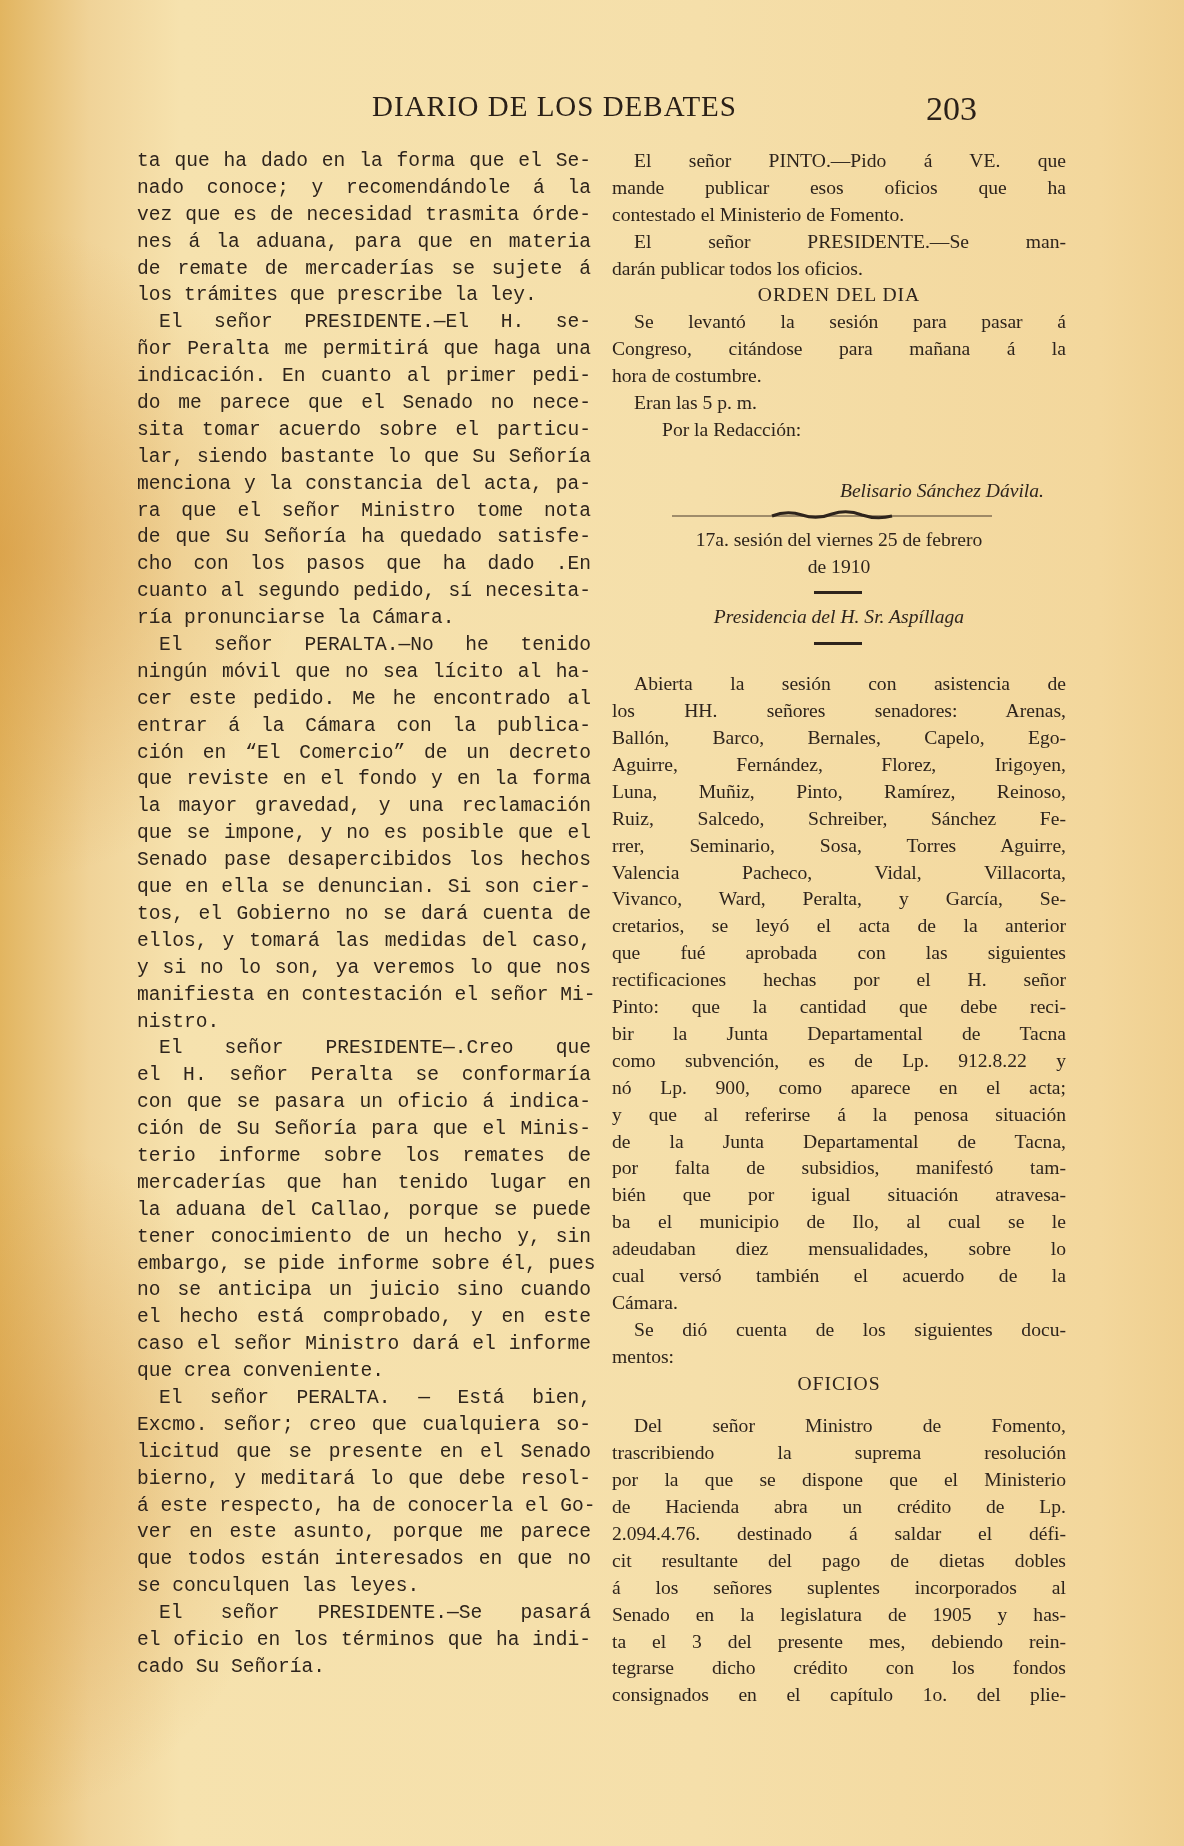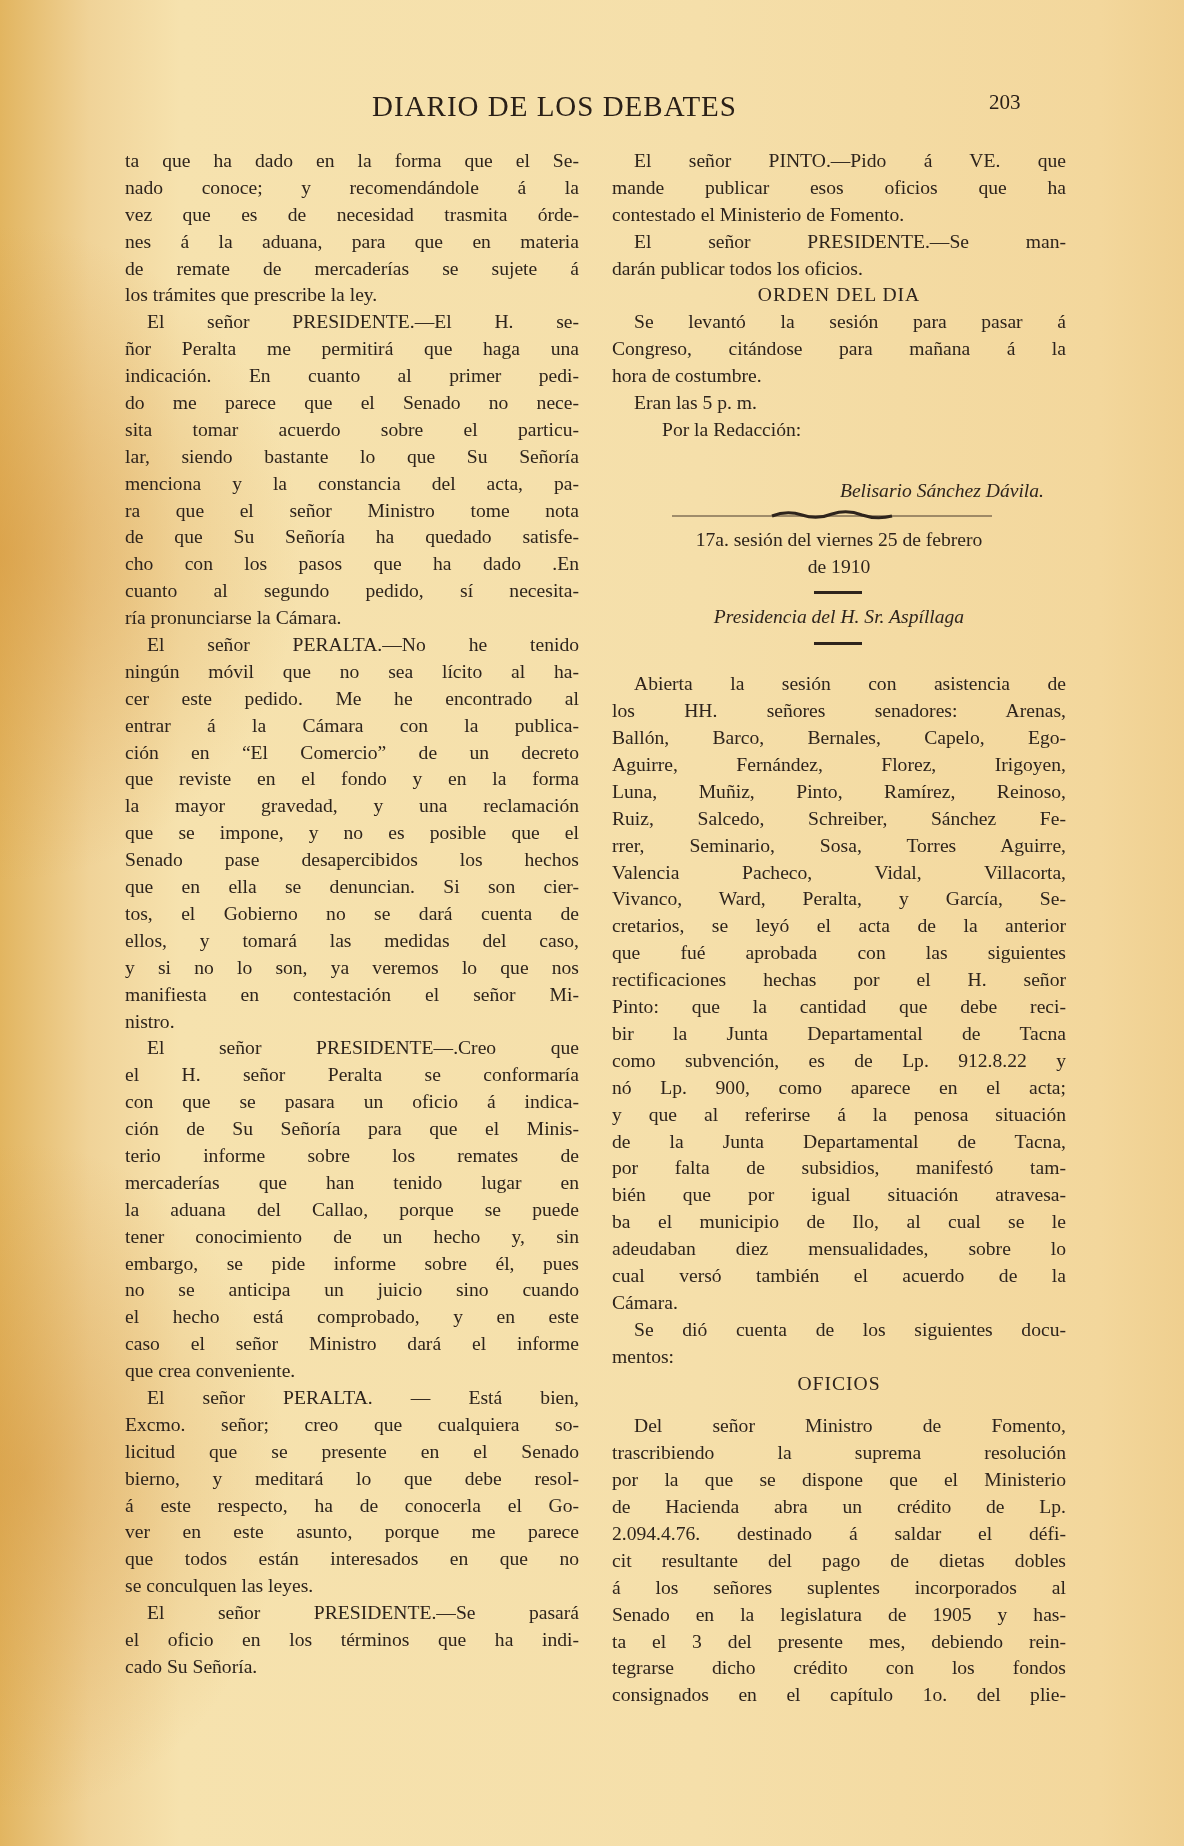--- a/index.html
+++ b/index.html
@@ -14,29 +14,29 @@
     position: relative;
   }
   .page-header {
     position: absolute; left: 0; top: 90px; width: 1184px; height: 40px;
   }
   .running-title {
     position: absolute; left: 372px; top: 0; font-size: 29px; letter-spacing: 1px;
     font-family: "Liberation Serif", "DejaVu Serif", serif; color: #2a2018;
   }
   .page-number {
-    position: absolute; left: 989px; top: 0; font-size: 21px;
+    position: absolute; left: 926px; top: 0; font-size: 34px;
     font-family: "Liberation Serif", "DejaVu Serif", serif; color: #2a2018;
   }
   .column {
     position: absolute; top: 148px; width: 454px;
     font-family: "Liberation Serif", "DejaVu Serif", serif;
     font-size: 19.6px; line-height: 26.9px; color: #2e241c;
   }
-  .col-left { left: 125px; }
+  .col-left { left: 137px; font-family: Liberation Mono, monospace; }
   .col-right { left: 612px; }
   .line { display: block; white-space: nowrap; text-align: justify; text-align-last: justify; height: 26.9px; overflow: visible; }
   .line.last { text-align-last: left; }
   .line.indent { padding-left: 22px; }
   .line.center { text-align: center; text-align-last: center; }
   .line.right-ital { text-align: right; text-align-last: right; font-style: italic; padding-right: 22px; margin-top: 34px; }
   .line.ital-center { text-align: right; text-align-last: center; font-style: italic; }
   .line.indent2 { padding-left: 50px; text-align-last: left; }
   .heading { letter-spacing: 1px; }
   .ornament { display:block; height: 22px; position: relative; }

